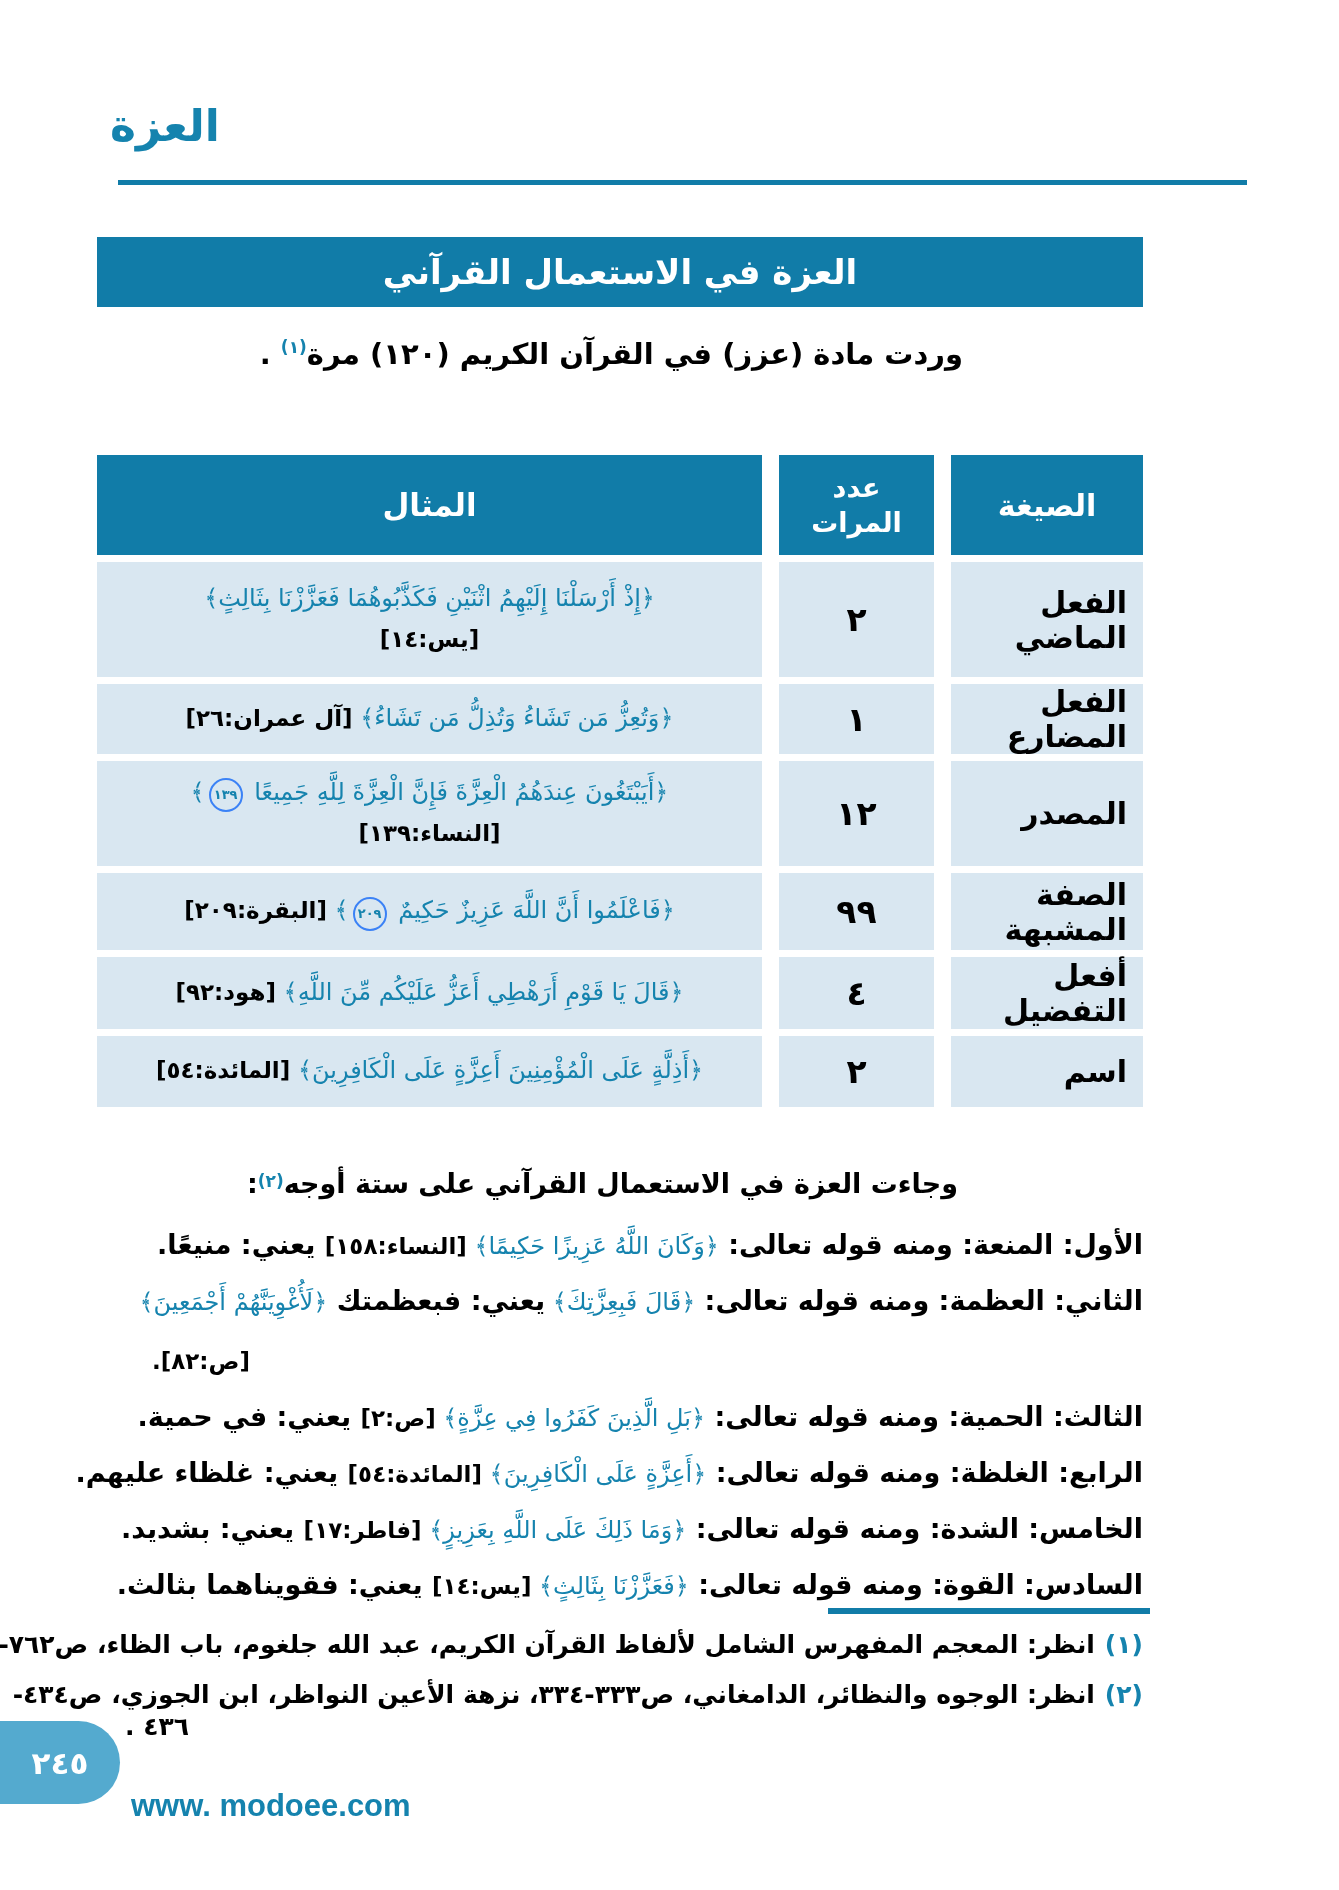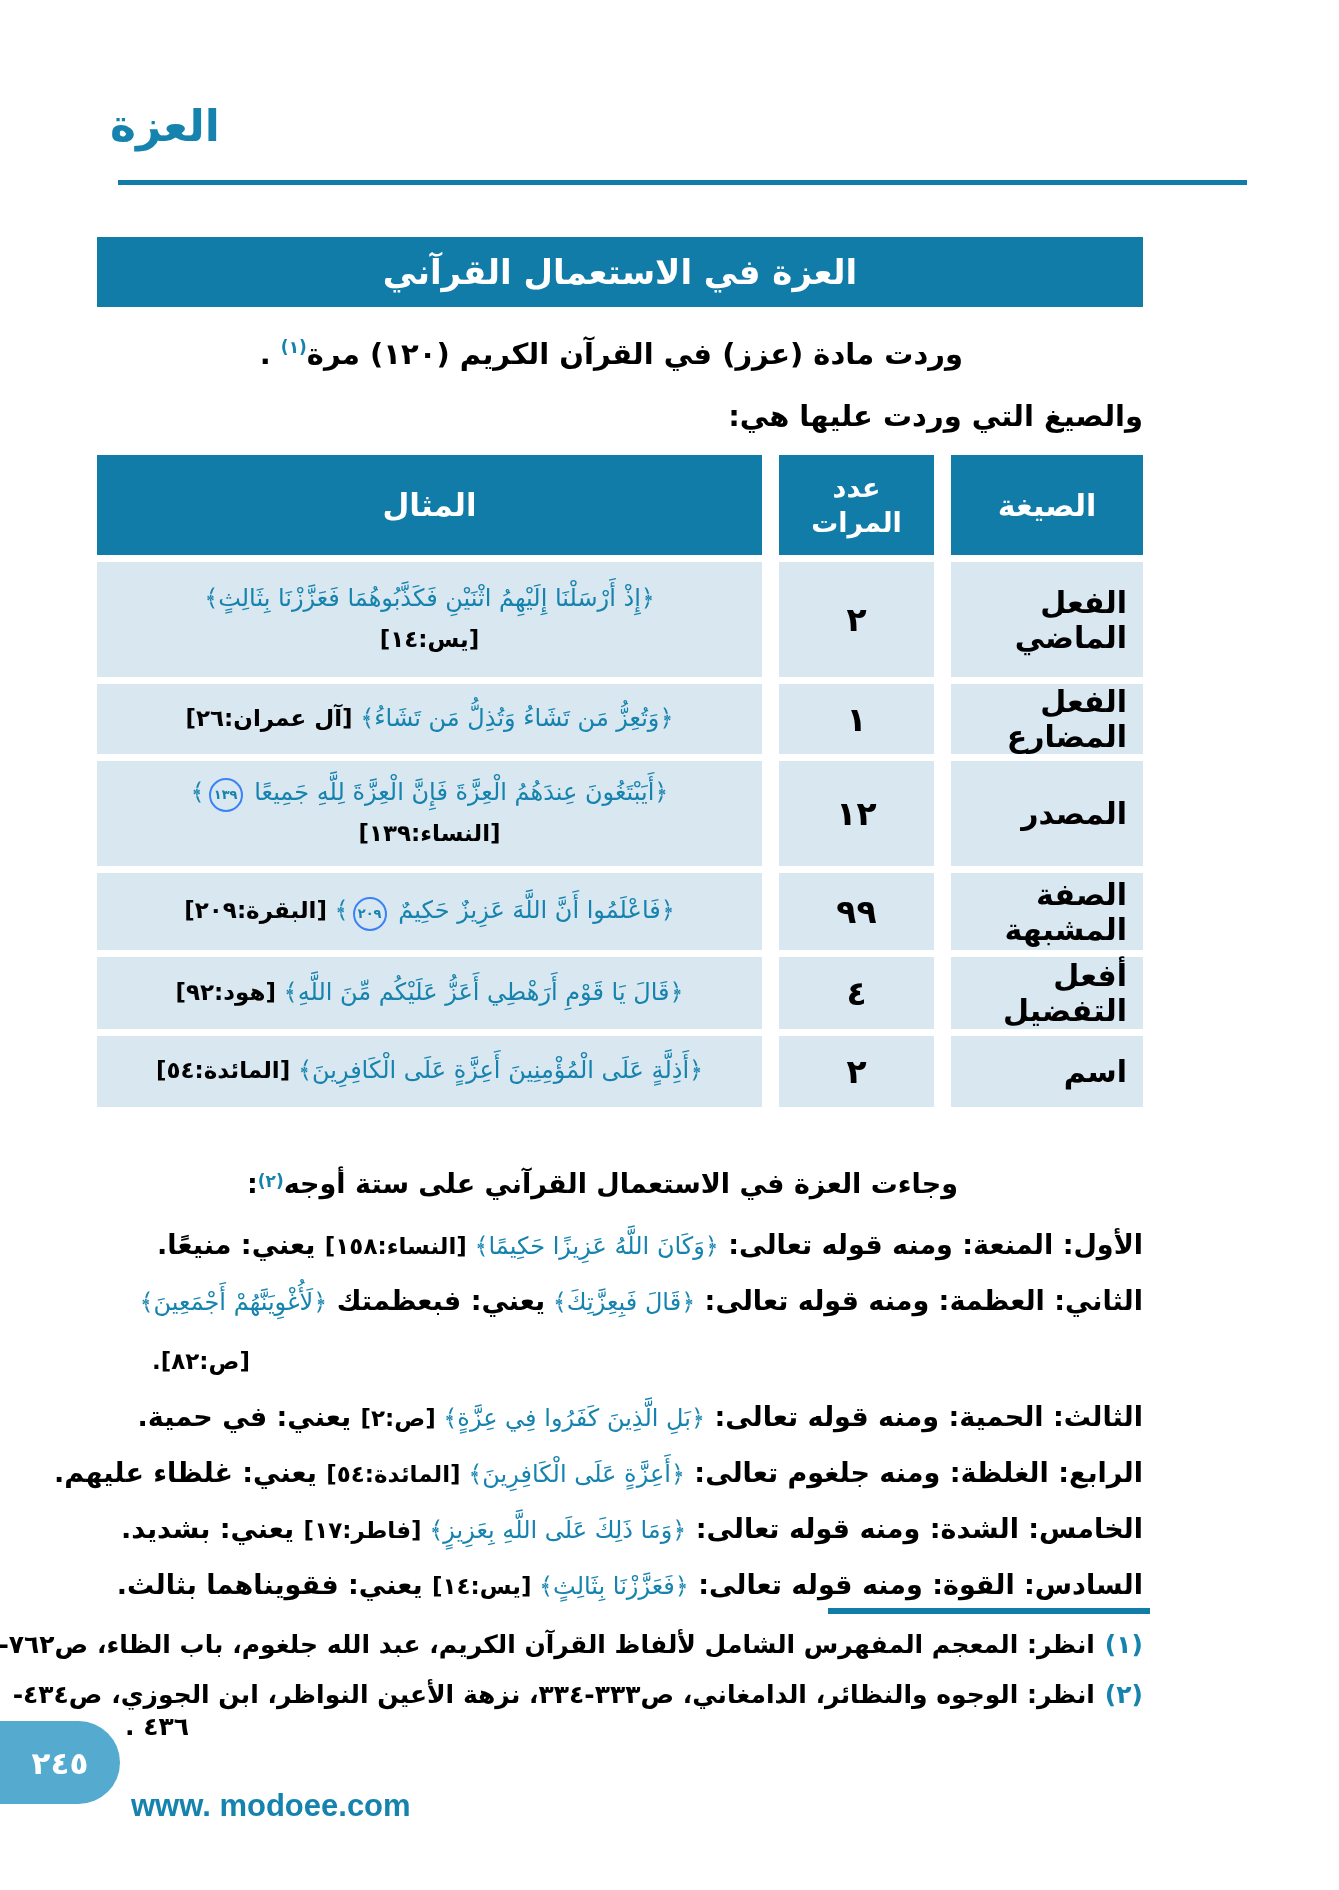--- a/index.html
+++ b/index.html
@@ -85,21 +85,20 @@
 
 <div id="header-word">العزة</div>
 <div id="top-rule"></div>
 
 <div id="banner">
   <span id="banner-title">العزة في الاستعمال القرآني</span>
 </div>
 
 <div id="intro">
   <div id="intro-line1"><span>وردت مادة (عزز) في القرآن الكريم (١٢٠) مرة</span><span class="sup-note">(١)</span><span> .</span></div>
-  <div id="intro-line2">والصيغ التي وردت عليها هي:</div>
 </div>
 
 <div id="quran-table">
     <div class="hcell h-form">الصيغة</div>
     <div class="hcell h-count">عدد المرات</div>
     <div class="hcell h-example">المثال</div>
     <div class="cell c-form">الفعل الماضي</div>
     <div class="cell c-count">٢</div>
     <div class="cell c-example">
       <div class="ex-line"><span class="seg-verse">﴿إِذْ أَرْسَلْنَا إِلَيْهِمُ اثْنَيْنِ فَكَذَّبُوهُمَا فَعَزَّزْنَا بِثَالِثٍ﴾</span></div>
@@ -132,21 +131,21 @@
       <div class="ex-line"><span class="seg-verse">﴿أَذِلَّةٍ عَلَى الْمُؤْمِنِينَ أَعِزَّةٍ عَلَى الْكَافِرِينَ﴾ </span><span class="seg-ref">[المائدة:٥٤]</span></div>
     </div>
   </div>
 
 <div id="body-lines">
     <div class="body-line indent" style="top: 1158px;"><span class="seg-text">وجاءت العزة في الاستعمال القرآني على ستة أوجه</span><span class="seg-sup">(٢)</span><span class="seg-text">:</span></div>
     <div class="body-line" style="top: 1222px;"><span class="seg-text">الأول: المنعة: ومنه قوله تعالى: </span><span class="seg-verse">﴿وَكَانَ اللَّهُ عَزِيزًا حَكِيمًا﴾ </span><span class="seg-ref">[النساء:١٥٨]</span><span class="seg-text"> يعني: منيعًا.</span></div>
     <div class="body-line" style="top: 1278px;"><span class="seg-text">الثاني: العظمة: ومنه قوله تعالى: </span><span class="seg-verse">﴿قَالَ فَبِعِزَّتِكَ﴾ </span><span class="seg-text">يعني: فبعظمتك </span><span class="seg-verse">﴿لَأُغْوِيَنَّهُمْ أَجْمَعِينَ﴾</span></div>
     <div class="body-line cont" style="top: 1338px;"><span class="seg-ref">[ص:٨٢].</span></div>
     <div class="body-line" style="top: 1394px;"><span class="seg-text">الثالث: الحمية: ومنه قوله تعالى: </span><span class="seg-verse">﴿بَلِ الَّذِينَ كَفَرُوا فِي عِزَّةٍ﴾ </span><span class="seg-ref">[ص:٢]</span><span class="seg-text"> يعني: في حمية.</span></div>
-    <div class="body-line" style="top: 1450px;"><span class="seg-text">الرابع: الغلظة: ومنه جلغوم تعالى: </span><span class="seg-verse">﴿أَعِزَّةٍ عَلَى الْكَافِرِينَ﴾ </span><span class="seg-ref">[المائدة:٥٤]</span><span class="seg-text"> يعني: غلظاء عليهم.</span></div>
+    <div class="body-line" style="top: 1450px;"><span class="seg-text">الرابع: الغلظة: ومنه قوله تعالى: </span><span class="seg-verse">﴿أَعِزَّةٍ عَلَى الْكَافِرِينَ﴾ </span><span class="seg-ref">[المائدة:٥٤]</span><span class="seg-text"> يعني: غلظاء عليهم.</span></div>
     <div class="body-line" style="top: 1506px;"><span class="seg-text">الخامس: الشدة: ومنه قوله تعالى: </span><span class="seg-verse">﴿وَمَا ذَلِكَ عَلَى اللَّهِ بِعَزِيزٍ﴾ </span><span class="seg-ref">[فاطر:١٧]</span><span class="seg-text"> يعني: بشديد.</span></div>
     <div class="body-line" style="top: 1562px;"><span class="seg-text">السادس: القوة: ومنه قوله تعالى: </span><span class="seg-verse">﴿فَعَزَّزْنَا بِثَالِثٍ﴾ </span><span class="seg-ref">[يس:١٤]</span><span class="seg-text"> يعني: فقويناهما بثالث.</span></div>
   </div>
 
 <div id="fn-rule"></div>
 <div class="fn" style="top:1630px">
   <span class="fn-num">(١)</span><span>انظر: المعجم المفهرس الشامل لألفاظ القرآن الكريم، عبد الله جلغوم، باب الظاء، ص٧٦٢-٧٦٤.</span>
 </div>
 <div class="fn" style="top:1680px">
   <span class="fn-num">(٢)</span><span>انظر: الوجوه والنظائر، الدامغاني، ص٣٣٣-٣٣٤، نزهة الأعين النواظر، ابن الجوزي، ص٤٣٤-</span>

